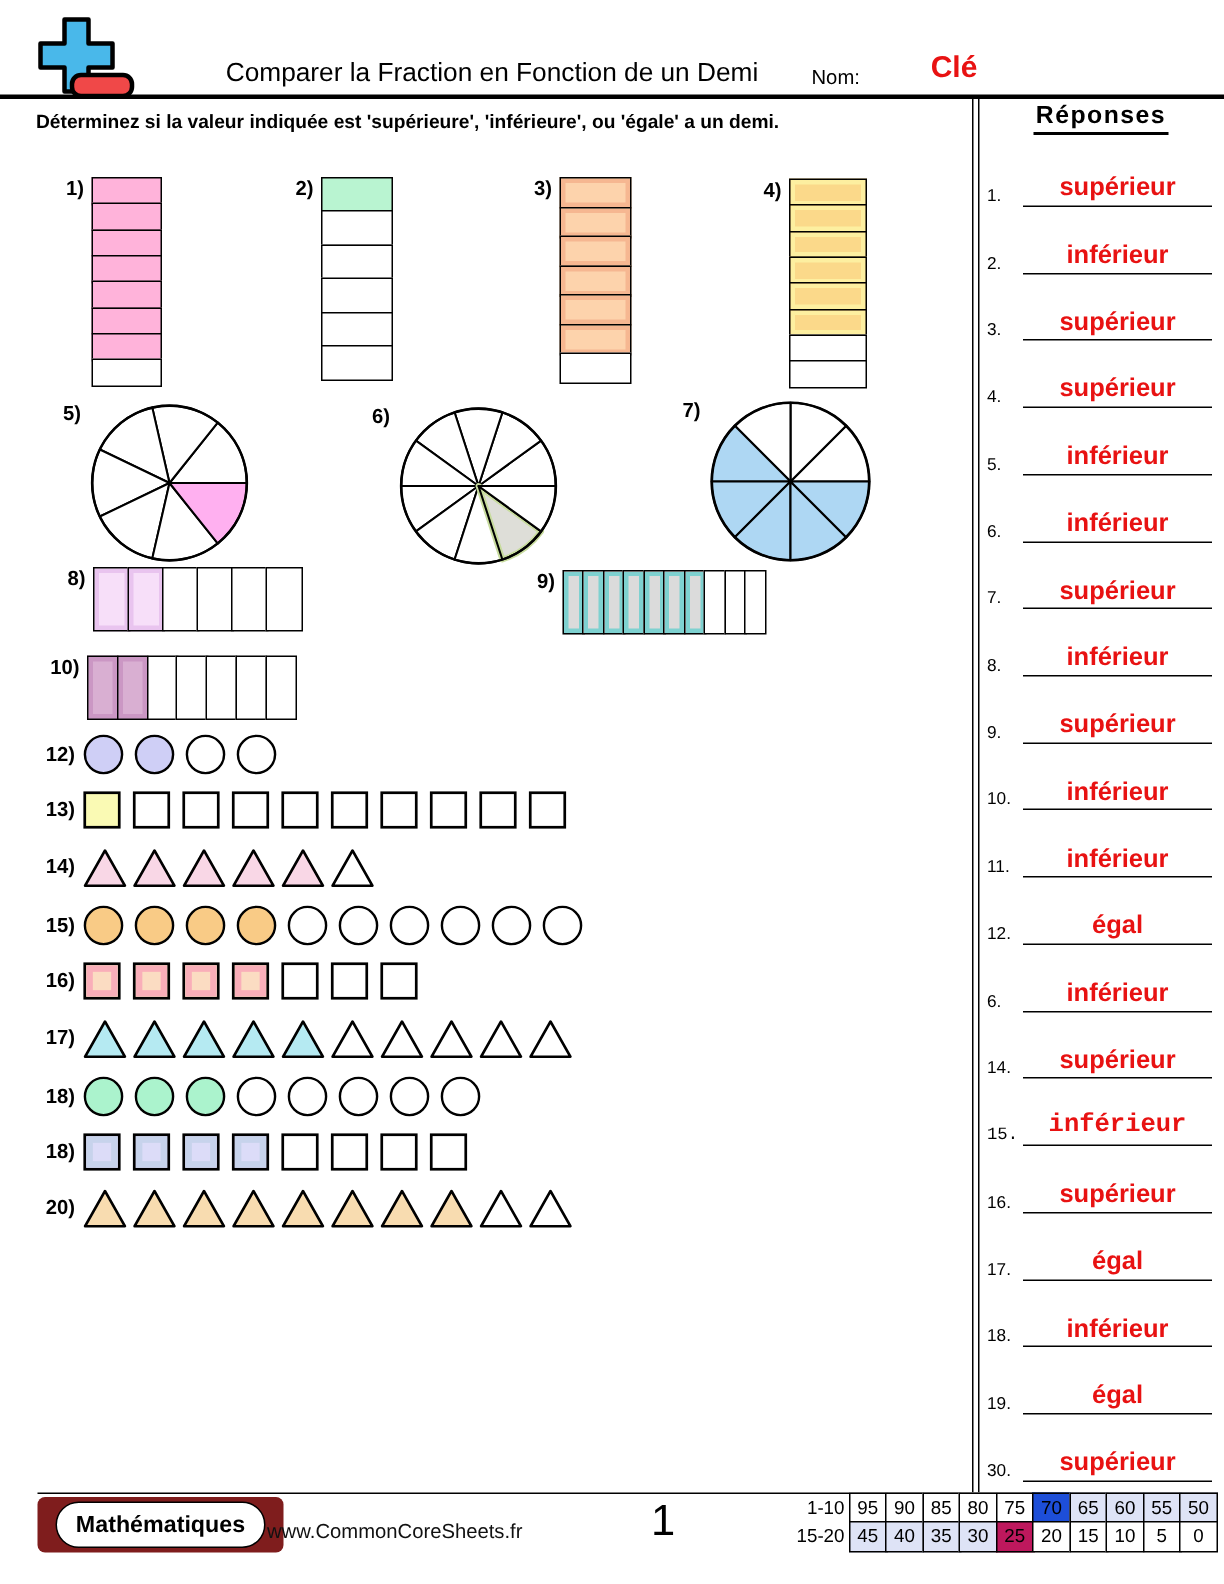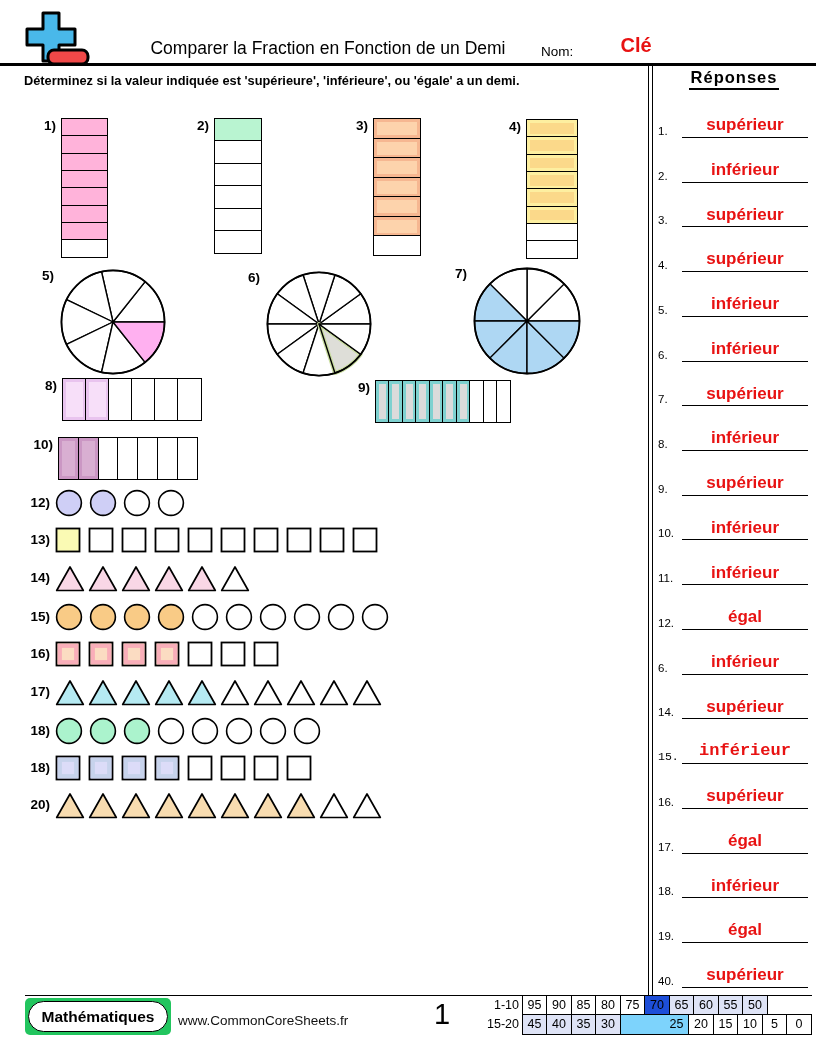--- a/index.html
+++ b/index.html
@@ -34,21 +34,21 @@
   .answers-title-wrap{text-align:center;}
   .answers-title{display:inline-block;font-size:16.5px;font-weight:bold;letter-spacing:1px;
                  border-bottom:2px solid #000;padding:0 2px 1px;}
   .answer-item{position:absolute;left:0;right:0;height:34px;}
   .anum{position:absolute;left:4px;bottom:1px;font-size:11.5px;}
   .aline{position:absolute;left:28px;right:6px;bottom:0;border-bottom:1.6px solid #000;text-align:center;}
   .atext{display:inline-block;font-weight:bold;font-size:17px;line-height:1.1;padding-bottom:2px;}
 
   
   .footer{position:absolute;left:25px;top:995px;width:787px;height:44px;border-top:1.7px solid #000;}
-  .badge{position:absolute;left:0;top:2px;width:146px;height:37px;background:#22c55e;border-radius:5px;
+  .badge{position:absolute;left:0;top:2px;width:164px;height:37px;background:#7f1d1d;border-radius:5px;
          display:flex;align-items:center;justify-content:center;}
   .badge-oval{background:#fff;border:1.6px solid #000;border-radius:17px;width:138px;height:29px;
               display:flex;align-items:center;justify-content:center;}
   .badge-oval span{font-weight:bold;font-size:15.5px;}
   .url{position:absolute;left:153px;top:17px;font-size:13.5px;color:#111;}
   .pagenum{position:absolute;left:385px;top:2px;width:64px;text-align:center;font-size:29px;}
   .gtable{position:absolute;right:0;top:-1.5px;display:flex;flex-direction:column;}
   .grow{display:flex;height:21px;margin-top:-1.5px;}
   .grow:first-child{margin-top:0;}
   .glabel{width:42px;text-align:right;padding-right:4px;font-size:12.5px;line-height:21px;}
@@ -551,21 +551,21 @@
       </div>
       <div class="answer-item" style="top: 796.24px;">
         <span class="anum">18.</span>
         <div class="aline"><span class="atext" style="color: rgb(232, 18, 18);">inférieur</span></div>
       </div>
       <div class="answer-item" style="top: 840.96px;">
         <span class="anum">19.</span>
         <div class="aline"><span class="atext" style="color: rgb(232, 18, 18);">égal</span></div>
       </div>
       <div class="answer-item" style="top: 885.68px;">
-        <span class="anum">40.</span>
+        <span class="anum">30.</span>
         <div class="aline"><span class="atext" style="color: rgb(232, 18, 18);">supérieur</span></div>
       </div>
     </div>
 
   <div class="footer">
     <div class="badge">
       <div class="badge-oval">
         <span>Mathématiques</span>
       </div>
     </div>
@@ -584,21 +584,21 @@
           <span class="gcell" style="background: rgb(222, 227, 246);">60</span>
           <span class="gcell" style="background: rgb(222, 227, 246);">55</span>
           <span class="gcell" style="background: rgb(222, 227, 246);">50</span>
         </div>
         <div class="grow">
           <span class="glabel">15-20</span>
           <span class="gcell" style="background: rgb(222, 227, 246);">45</span>
           <span class="gcell" style="background: rgb(222, 227, 246);">40</span>
           <span class="gcell" style="background: rgb(222, 227, 246);">35</span>
           <span class="gcell" style="background: rgb(222, 227, 246);">30</span>
-          <span class="gcell" style="background: #7dd3fc; padding-left: 44px;">25</span>
+          <span class="gcell" style="background: #be185d;">25</span>
           <span class="gcell">20</span>
           <span class="gcell">15</span>
           <span class="gcell">10</span>
           <span class="gcell">5</span>
           <span class="gcell">0</span>
         </div>
       </div>
   </div>
 
 </div>

